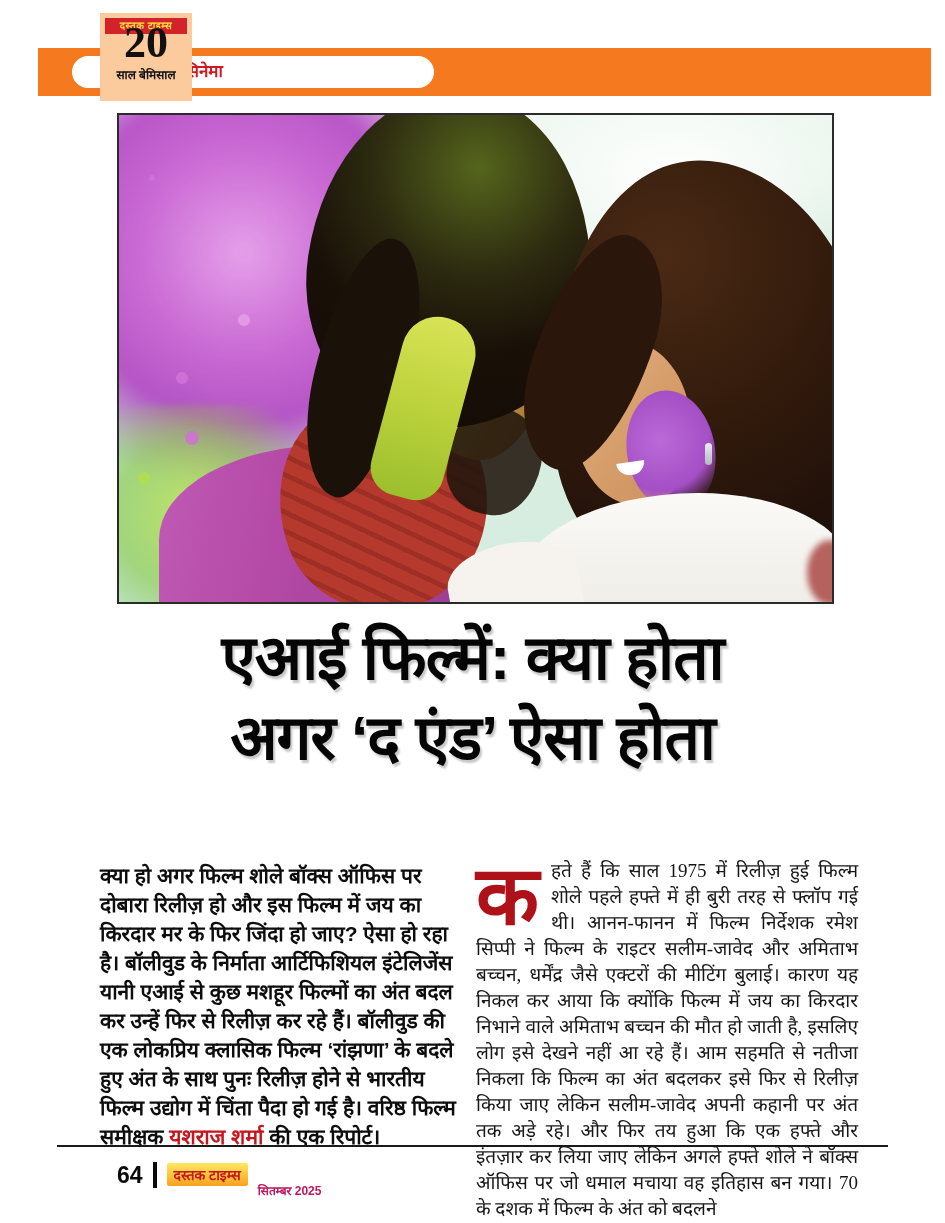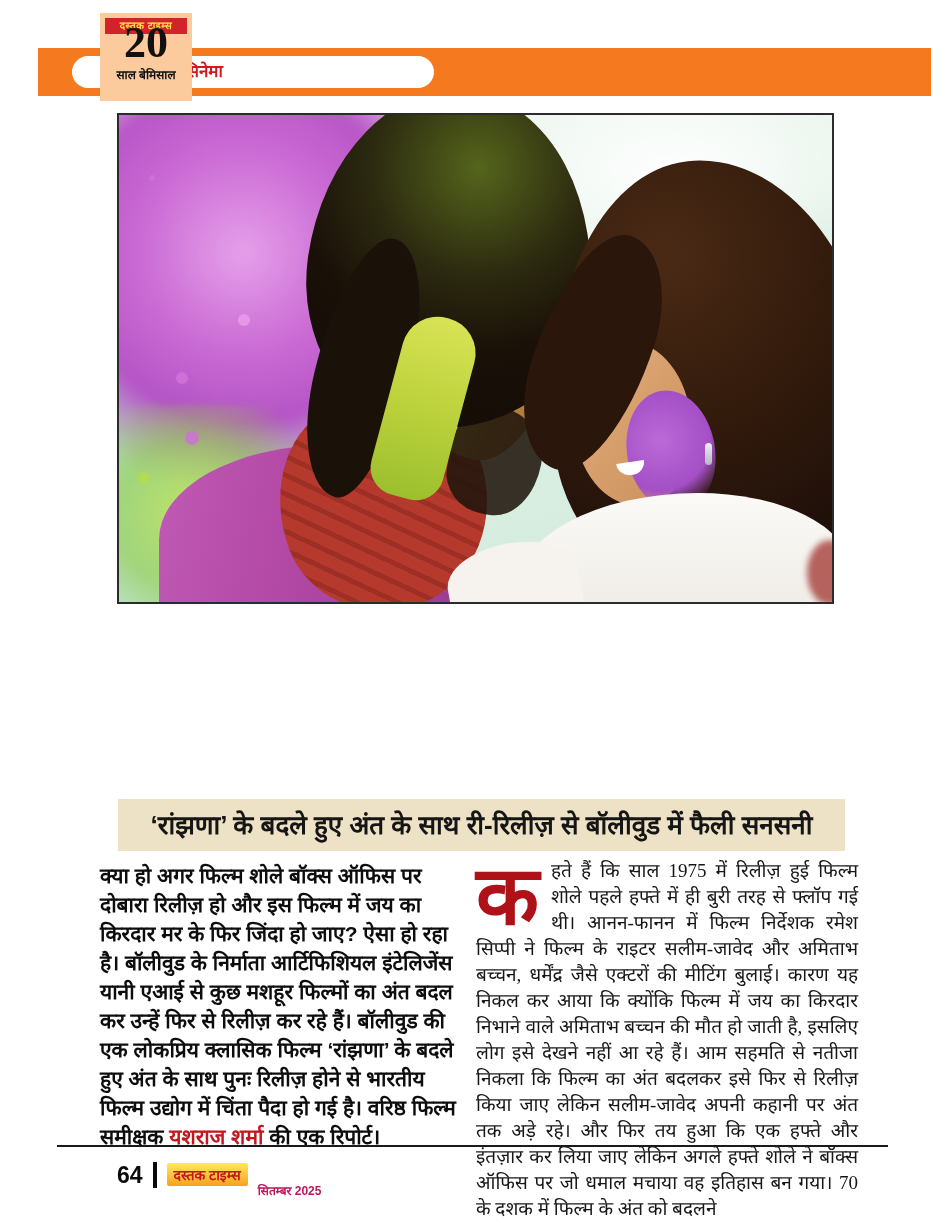--- a/index.html
+++ b/index.html
@@ -143,22 +143,25 @@
     <div class="woman-face"></div>
     <div class="purple-patch"></div>
     <div class="woman-smile"></div>
     <div class="woman-hair-front"></div>
     <div class="earring"></div>
     <div class="woman-dress"></div>
     <div class="dupatta"></div>
     <div class="red-smear"></div>
   </div>
 
+  <div class="headline">
+    <div>एआई फिल्में: क्या होता</div>
+    <div>अगर ‘द एंड’ ऐसा होता</div>
+  </div>
 
-  <div class="standfirst">‘रांझणा’ के बदले हुए अंत के साथ री-रिलीज़ से बॉलीवुड में फैली सनसनी</div>
 
   <div class="col-left">
     <span>क्या हो अगर फिल्म शोले बॉक्स ऑफिस पर दोबारा रिलीज़ हो और इस फिल्म में जय का किरदार मर के फिर जिंदा हो जाए? ऐसा हो रहा है। बॉलीवुड के निर्माता आर्टिफिशियल इंटेलिजेंस यानी एआई से कुछ मशहूर फिल्मों का अंत बदल कर उन्हें फिर से रिलीज़ कर रहे हैं। बॉलीवुड की एक लोकप्रिय क्लासिक फिल्म ‘रांझणा’ के बदले हुए अंत के साथ पुनः रिलीज़ होने से भारतीय फिल्म उद्योग में चिंता पैदा हो गई है। वरिष्ठ फिल्म समीक्षक </span><span class="reporter">यशराज शर्मा</span><span> की एक रिपोर्ट।</span>
   </div>
 
   <div class="col-right">
     <span class="dropcap">क</span><span>हते हैं कि साल 1975 में रिलीज़ हुई फिल्म शोले पहले हफ्ते में ही बुरी तरह से फ्लॉप गई थी। आनन-फानन में फिल्म निर्देशक रमेश सिप्पी ने फिल्म के राइटर सलीम-जावेद और अमिताभ बच्चन, धर्मेंद्र जैसे एक्टरों की मीटिंग बुलाई। कारण यह निकल कर आया कि क्योंकि फिल्म में जय का किरदार निभाने वाले अमिताभ बच्चन की मौत हो जाती है, इसलिए लोग इसे देखने नहीं आ रहे हैं। आम सहमति से नतीजा निकला कि फिल्म का अंत बदलकर इसे फिर से रिलीज़ किया जाए लेकिन सलीम-जावेद अपनी कहानी पर अंत तक अड़े रहे। और फिर तय हुआ कि एक हफ्ते और इंतज़ार कर लिया जाए लेकिन अगले हफ्ते शोले ने बॉक्स  ऑफिस पर जो धमाल मचाया वह इतिहास बन गया। 70 के दशक में फिल्म के अंत को बदलने</span>
   </div>
 
   <div class="footer-rule"></div>

